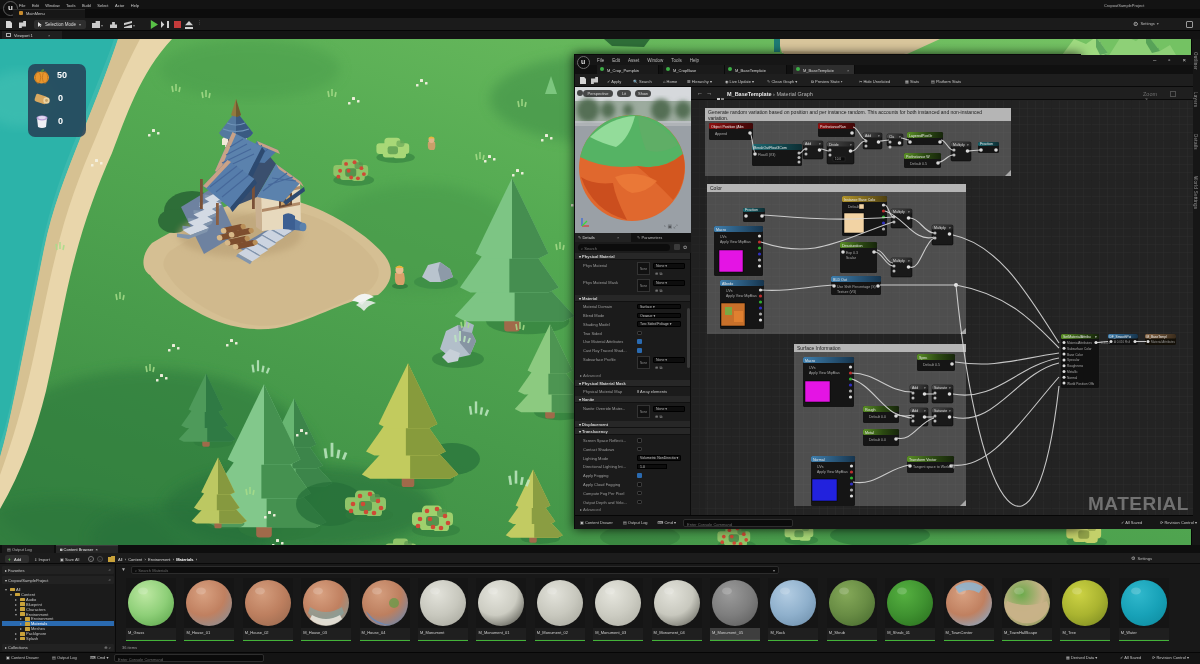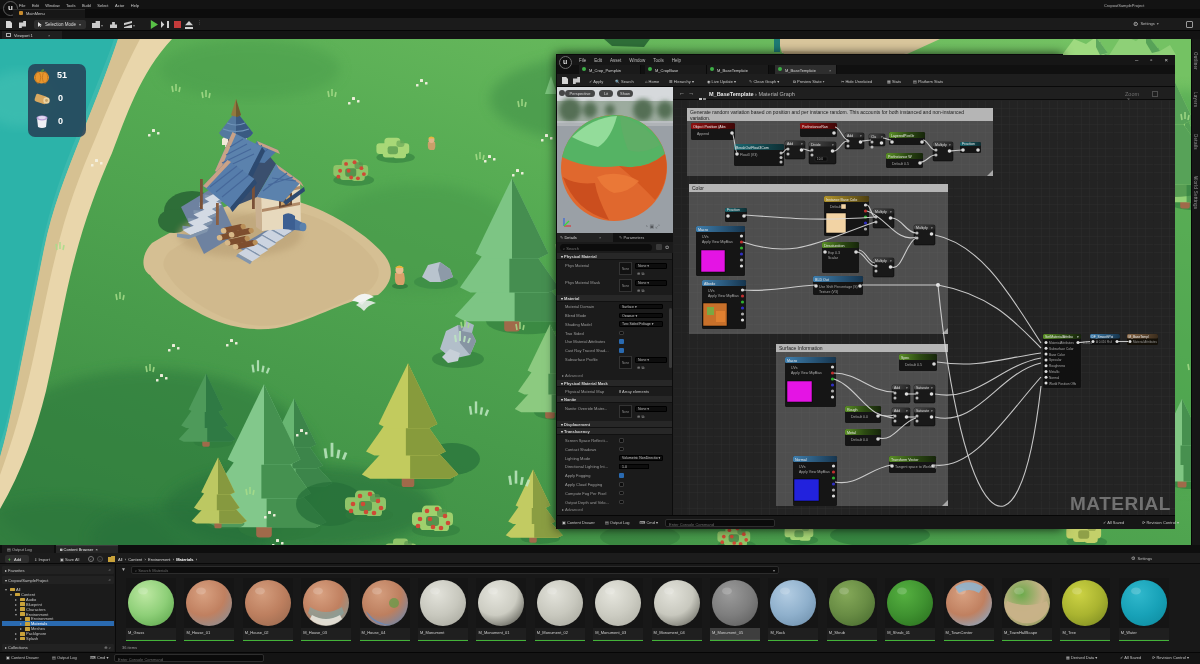--- a/index.html
+++ b/index.html
@@ -662,42 +662,42 @@
       </g>
     </svg>
 <div class="abs" style="left:28px;top:64px;width:58px;height:73px;background:rgba(37,66,88,0.88);border-radius:7px;"></div>
 <div class="abs" style="left:33px;top:68px;width:17px;height:16px;">
  <svg width="17" height="16">
         <ellipse cx="8.5" cy="9.5" rx="7.5" ry="6" fill="#e8962e"></ellipse>
  <ellipse cx="5" cy="9.5" rx="2.6" ry="5.6" fill="none" stroke="#c97b1e" stroke-width="1"></ellipse>
  <ellipse cx="12" cy="9.5" rx="2.6" ry="5.6" fill="none" stroke="#c97b1e" stroke-width="1"></ellipse>
  <path d="M8,4 Q8,1 11,1 L11,3 Q9.5,3 9.5,4.5 Z" fill="#5d8a3a"></path>
       </svg></div>
-<div class="abs" style="left:57px;top:70px;font-size:9px;font-weight:bold;color:#fff;">51</div>
+<div class="abs" style="left:57px;top:70px;font-size:9px;font-weight:bold;color:#fff;">50</div>
 <div class="abs" style="left:34px;top:92px;width:16px;height:14px;">
  <svg width="16" height="14">
         <rect x="1" y="3" width="12" height="8" rx="2" fill="#d8a860" transform="rotate(18 7 7)"></rect>
  <circle cx="12.5" cy="8.5" r="3.2" fill="#ecd3a0"></circle>
         <circle cx="12.5" cy="8.5" r="1.4" fill="#c9a368"></circle>
       </svg></div>
 <div class="abs" style="left:58px;top:93px;font-size:9px;font-weight:bold;color:#fff;">0</div>
 <div class="abs" style="left:35px;top:114px;width:14px;height:15px;">
  <svg width="14" height="15">
         <path d="M2,4 L12,4 L11,13 Q7,15 3,13 Z" fill="#efeff4"></path>
  <ellipse cx="7" cy="4" rx="5.5" ry="2.6" fill="#b9a2d8"></ellipse>
         <ellipse cx="7" cy="3.6" rx="3.8" ry="1.7" fill="#e2d9f2"></ellipse>
       </svg></div>
 <div class="abs" style="left:58px;top:116px;font-size:9px;font-weight:bold;color:#fff;">0</div>
 
 <div class="abs" style="left:1191px;top:39px;width:9px;height:506px;background:#161616;border-left:1px solid #050505;"></div>
 <div class="abs vtxt" style="left:1193px;top:52px;">Outliner</div>
 <div class="abs vtxt" style="left:1193px;top:92px;">Layers</div>
 <div class="abs vtxt" style="left:1193px;top:134px;">Details</div>
 <div class="abs vtxt" style="left:1193px;top:176px;">World Settings</div>
-<div class="abs" style="left:556px;top:54px;width:507px;height:475px;background:#1a1a1a;box-shadow:0 0 10px rgba(0,0,0,0.8);border:1px solid #0a0a0a;">
+<div class="abs" style="left:574px;top:54px;width:507px;height:475px;background:#1a1a1a;box-shadow:0 0 10px rgba(0,0,0,0.8);border:1px solid #0a0a0a;">
       <div class="abs" style="left:0;top:0;width:618px;height:10px;background:#161616;"></div>
       <div class="abs" style="left:2px;top:1px;width:13px;height:13px;border-radius:50%;background:#0f0f0f;border:1px solid #6e6e6e;z-index:3;"></div>
       <div class="abs" style="left:6px;top:3px;font-size:7px;font-weight:bold;color:#dedede;z-index:3;">u</div>
       <div class="abs" style="left:22px;top:3px;display:flex;gap:8px;font-size:4.5px;color:#bdbdbd;">
         <span>File</span>
         <span>Edit</span>
         <span>Asset</span>
         <span>Window</span>
         <span>Tools</span>
         <span>Help</span>

